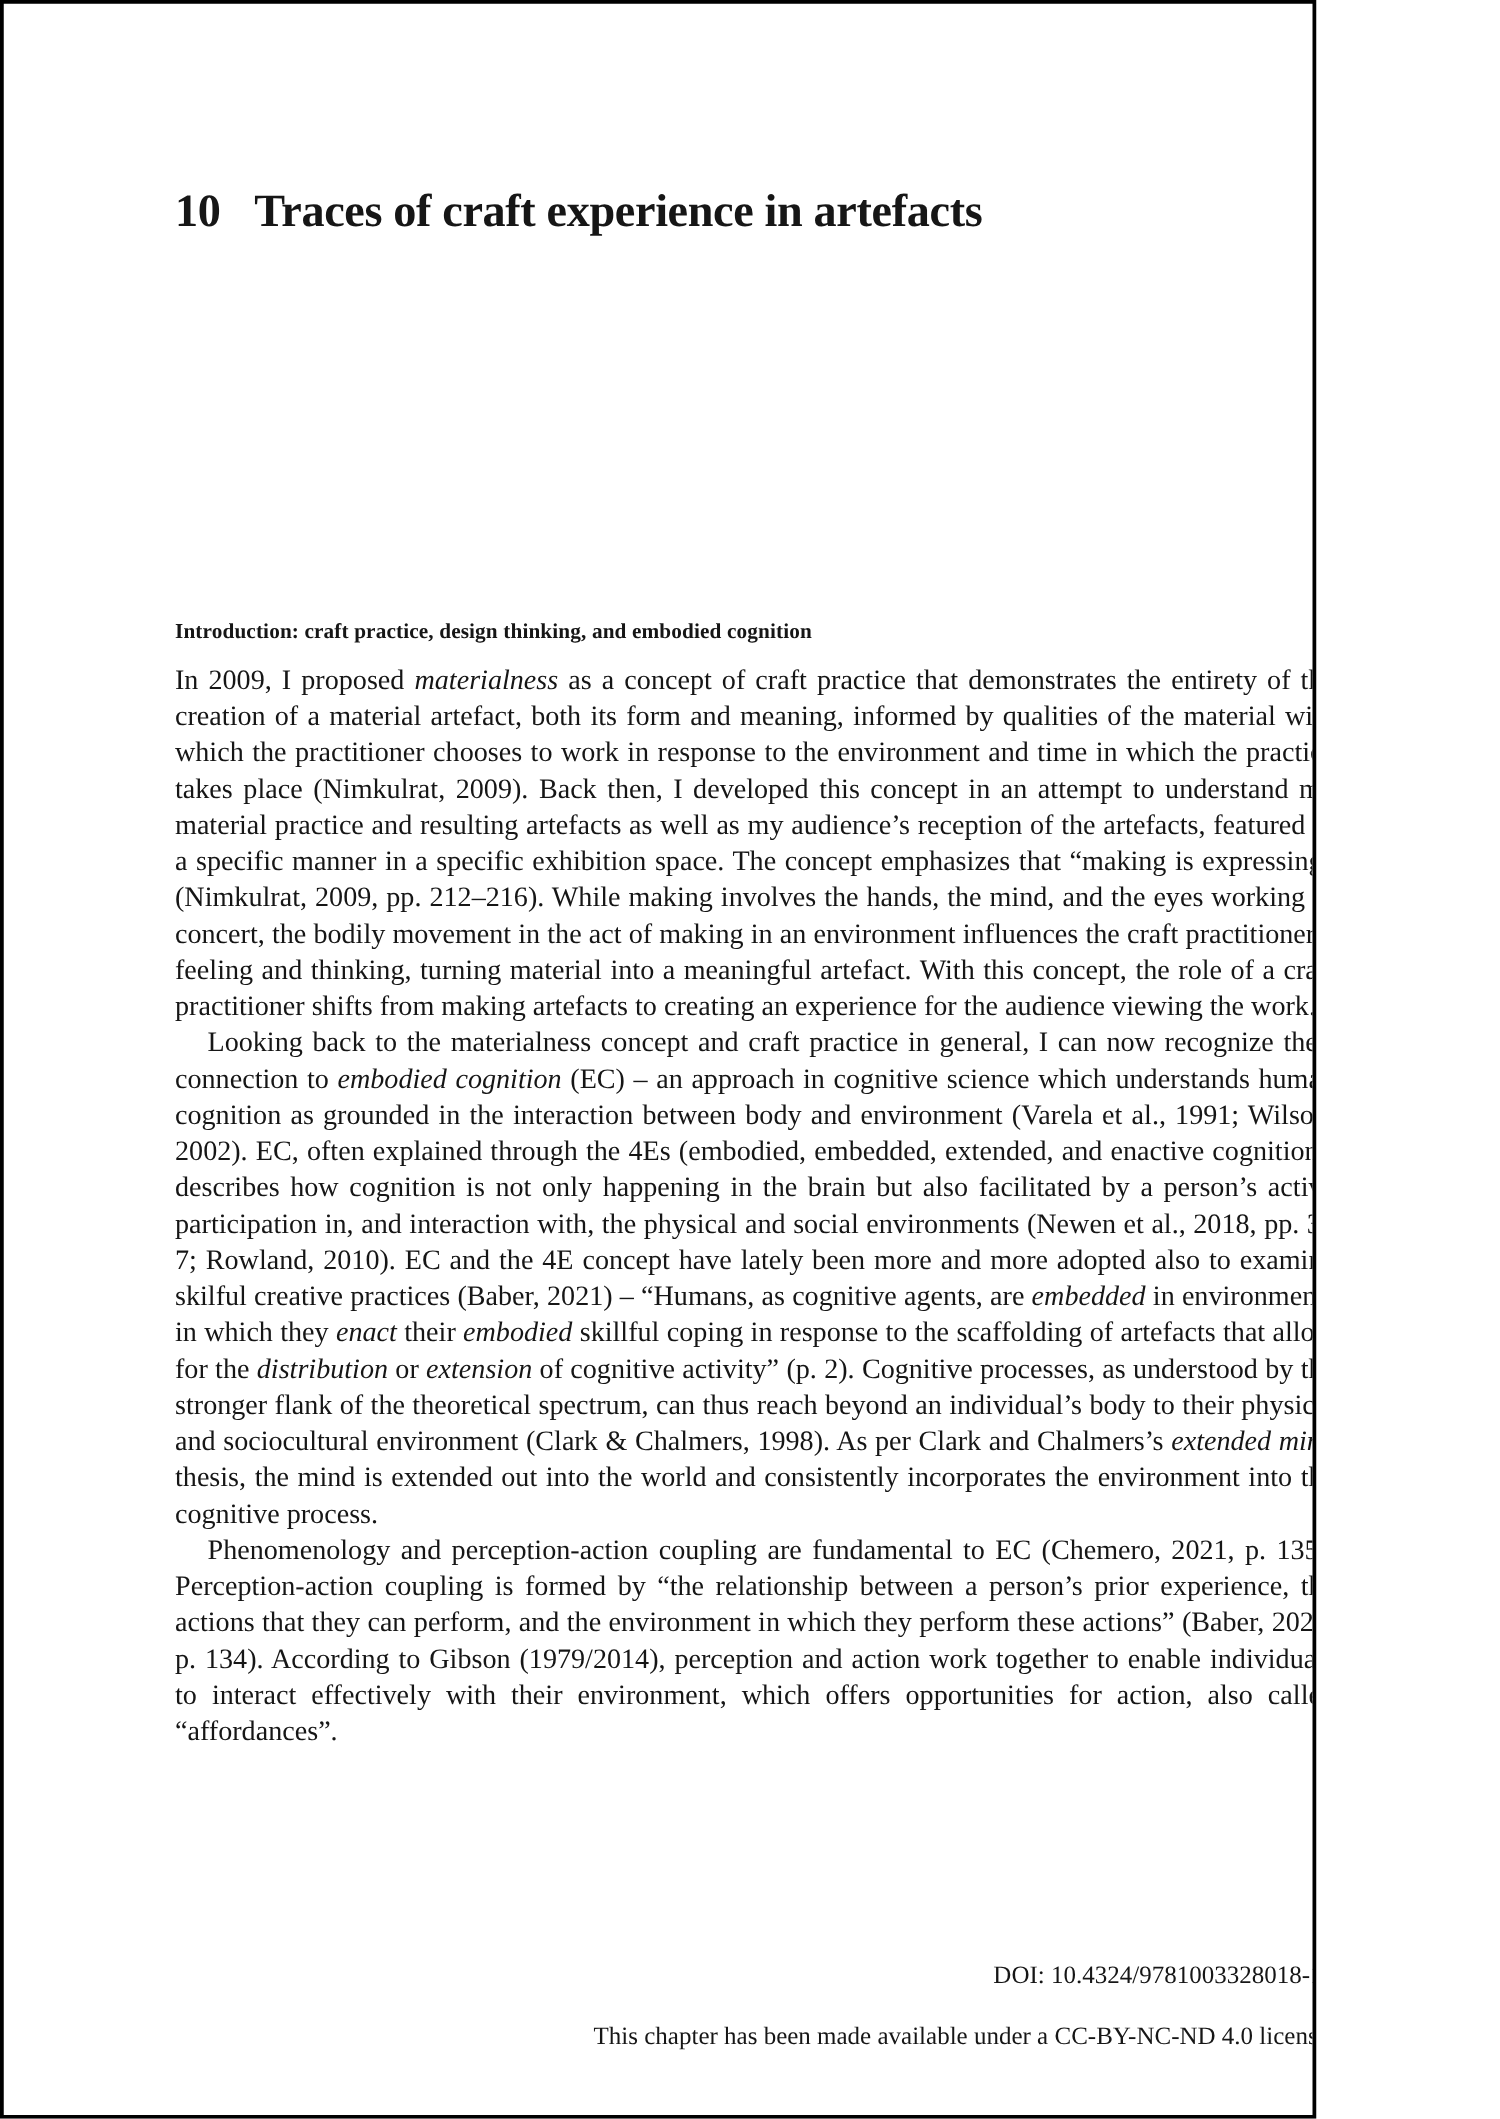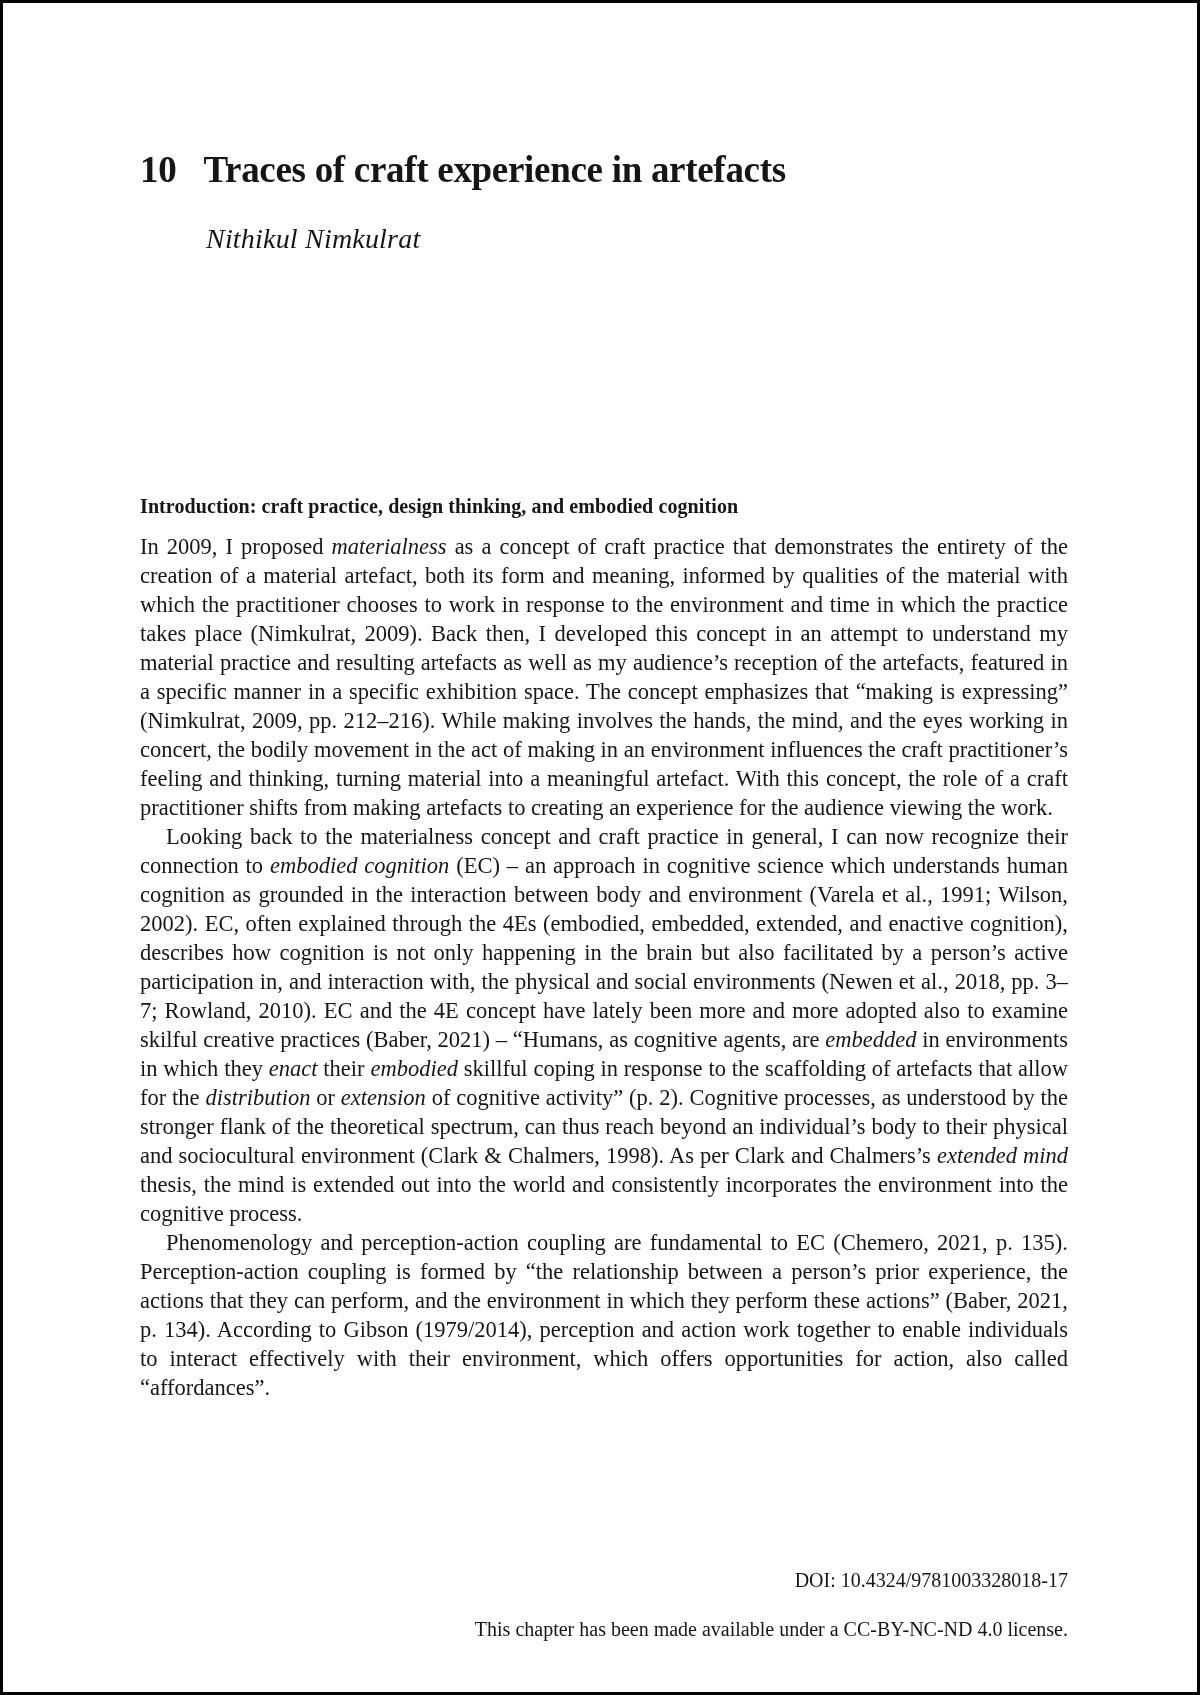--- a/index.html
+++ b/index.html
@@ -2,21 +2,21 @@
 <html><head>
 <meta charset="utf-8">
 <style>
   html, body {
     margin: 0;
     padding: 0;
     background: #ffffff;
   }
   .page {
     position: relative;
-    width: 1200px;
+    width: 1053px;
     height: 1695px;
     box-sizing: border-box;
     background: #ffffff;
     border: 3px solid #000000;
     font-family: "Liberation Serif", serif;
     color: #161616;
     overflow: hidden;
   }
   .chapter-head {
     position: absolute;
@@ -43,21 +43,21 @@
     letter-spacing: 0.2px;
   }
   .content {
     position: absolute;
     left: 137px;
     top: 492px;
     width: 928px;
   }
   .section-heading {
     margin: 0 0 14px 0;
-    font-size: 20px;
+    font-size: 17px;
     font-weight: bold;
     letter-spacing: 0.1px;
   }
   .para {
     margin: 0;
     font-size: 22.5px;
     line-height: 29px;
     text-align: justify;
     text-indent: 26px;
   }
@@ -83,21 +83,20 @@
     margin-top: 20px;
   }
 </style>
 </head>
 <body>
 
 <div class="page">
 
   <div class="chapter-head">
     <h1 class="chapter-title"><span class="chapter-number">10</span><span>Traces of craft experience in artefacts</span></h1>
-    <div class="author">Nithikul Nimkulrat</div>
   </div>
 
   <div class="content">
     <h2 class="section-heading">Introduction: craft practice, design thinking, and embodied cognition</h2>
 
     <p class="para first"><span>In 2009, I proposed </span><em>materialness</em><span> as a concept of craft practice that demonstrates the entirety of the creation of a material artefact, both its form and meaning, informed by qualities of the material with which the practitioner chooses to work in response to the environment and time in which the practice takes place (Nimkulrat, 2009). Back then, I developed this concept in an attempt to understand my material practice and resulting artefacts as well as my audience’s reception of the artefacts, featured in a specific manner in a specific exhibition space. The concept emphasizes that “making is expressing” (Nimkulrat, 2009, pp. 212–216). While making involves the hands, the mind, and the eyes working in concert, the bodily movement in the act of making in an environment influences the craft practitioner’s feeling and thinking, turning material into a meaningful artefact. With this concept, the role of a craft practitioner shifts from making artefacts to creating an experience for the audience viewing the work.</span></p>
 
     <p class="para"><span>Looking back to the materialness concept and craft practice in general, I can now recognize their connection to </span><em>embodied cognition</em><span> (EC) – an approach in cognitive science which understands human cognition as grounded in the interaction between body and environment (Varela et al., 1991; Wilson, 2002). EC, often explained through the 4Es (embodied, embedded, extended, and enactive cognition), describes how cognition is not only happening in the brain but also facilitated by a person’s active participation in, and interaction with, the physical and social environments (Newen et al., 2018, pp. 3–7; Rowland, 2010). EC and the 4E concept have lately been more and more adopted also to examine skilful creative practices (Baber, 2021) – “Humans, as cognitive agents, are </span><em>embedded</em><span> in environments in which they </span><em>enact</em><span> their </span><em>embodied</em><span> skillful coping in response to the scaffolding of artefacts that allow for the </span><em>distribution</em><span> or </span><em>extension</em><span> of cognitive activity” (p. 2). Cognitive processes, as understood by the stronger flank of the theoretical spectrum, can thus reach beyond an individual’s body to their physical and sociocultural environment (Clark &amp; Chalmers, 1998). As per Clark and Chalmers’s </span><em>extended mind</em><span> thesis, the mind is extended out into the world and consistently incorporates the environment into the cognitive process.</span></p>
 
     <p class="para"><span>Phenomenology and perception-action coupling are fundamental to EC (Chemero, 2021, p. 135). Perception-action coupling is formed by “the relationship between a person’s prior experience, the actions that they can perform, and the environment in which they perform these actions” (Baber, 2021, p. 134). According to Gibson (1979/2014), perception and action work together to enable individuals to interact effectively with their environment, which offers opportunities for action, also called “affordances”.</span></p>

